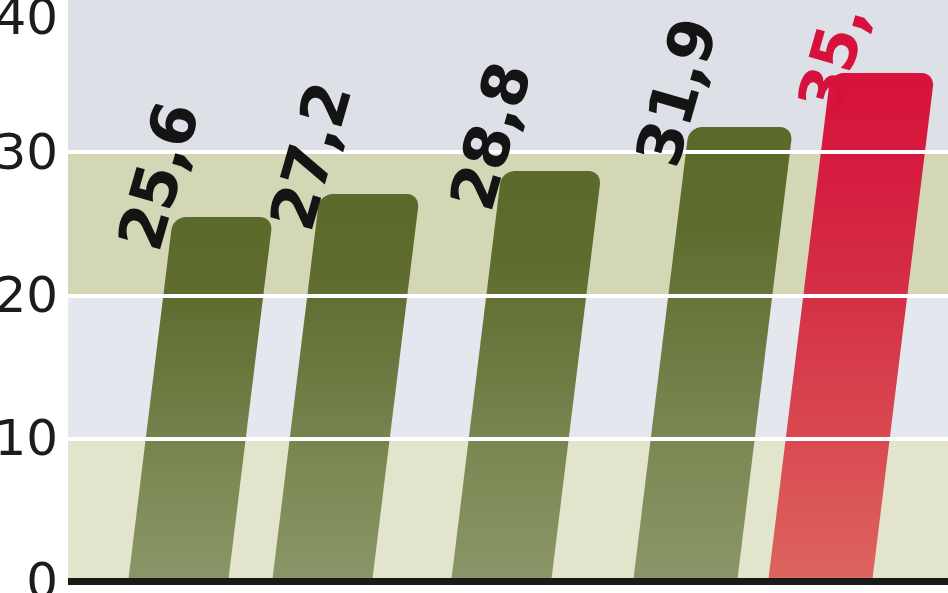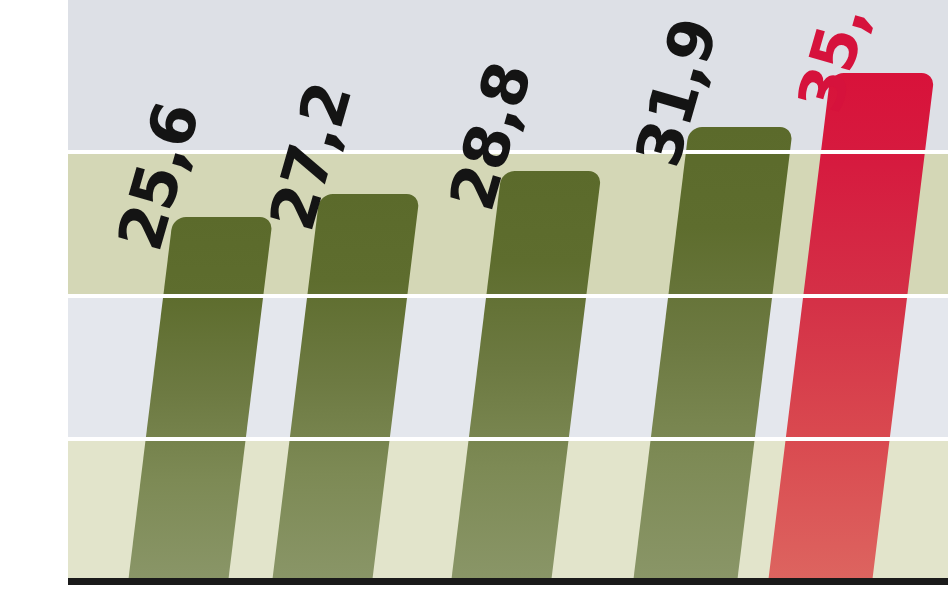--- a/index.html
+++ b/index.html
@@ -157,14 +157,21 @@
 
   <div class="value-label" style="left:168px;top:196px;">25,6</div>
   <div class="value-label" style="left:320px;top:176px;">27,2</div>
   <div class="value-label" style="left:500px;top:156px;">28,8</div>
   <div class="value-label" style="left:686px;top:112px;">31,9</div>
   <div class="value-label red" style="left:848px;top:58px;">35,</div>
 
   <div id="axis-left-rule"></div>
   <div id="baseline"></div>
 
+  <div id="yaxis">
+    <div class="ytick" style="top:-8px;">40</div>
+    <div class="ytick" style="top:127px;">30</div>
+    <div class="ytick" style="top:270px;">20</div>
+    <div class="ytick" style="top:413px;">10</div>
+    <div class="ytick" style="top:556px;">0</div>
+  </div>
 
 </div>
 
 </body></html>

